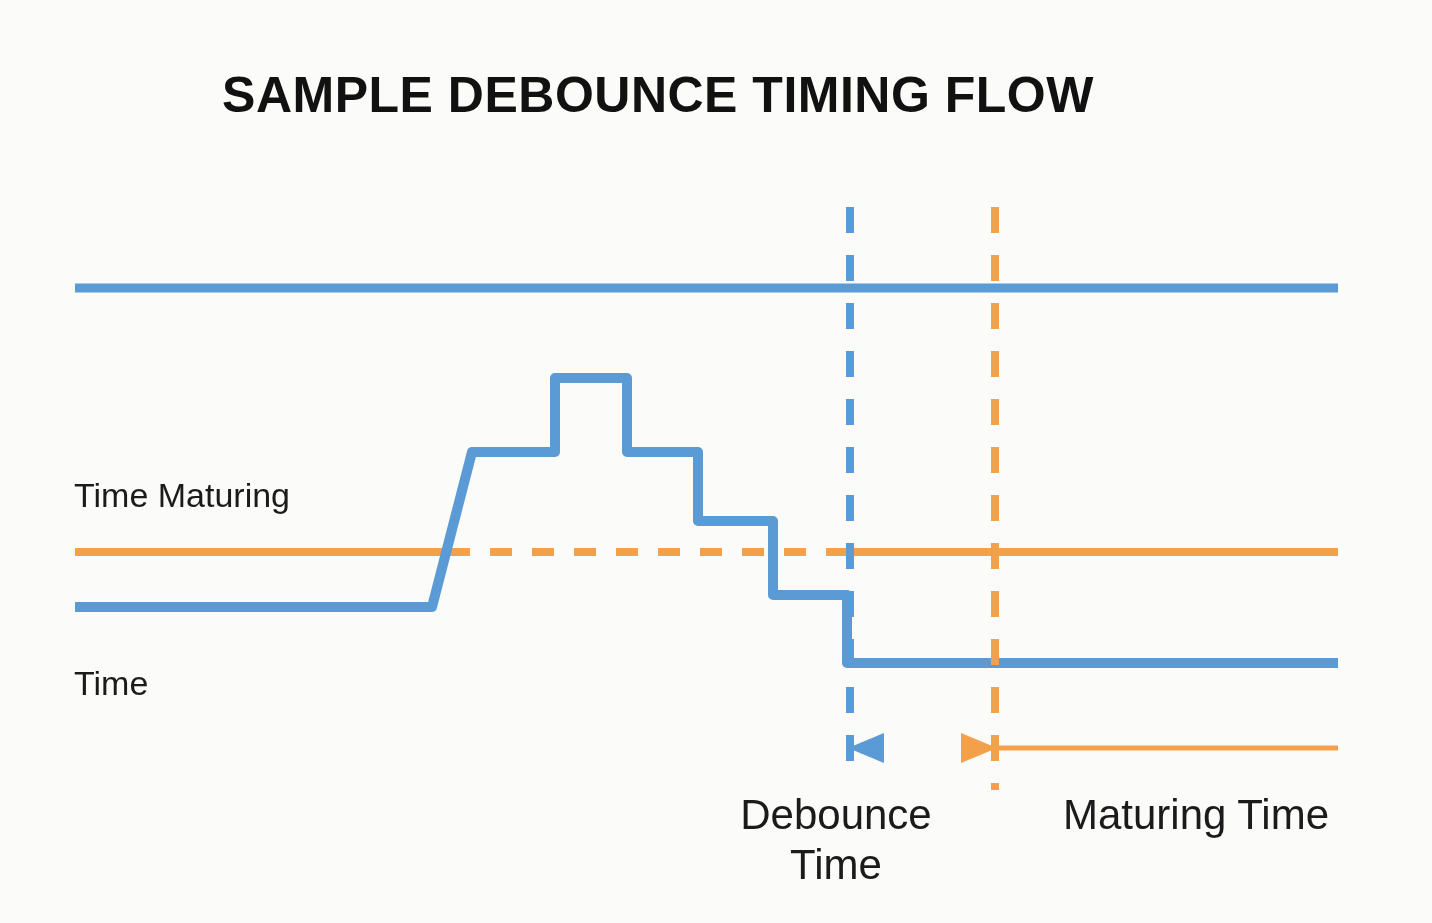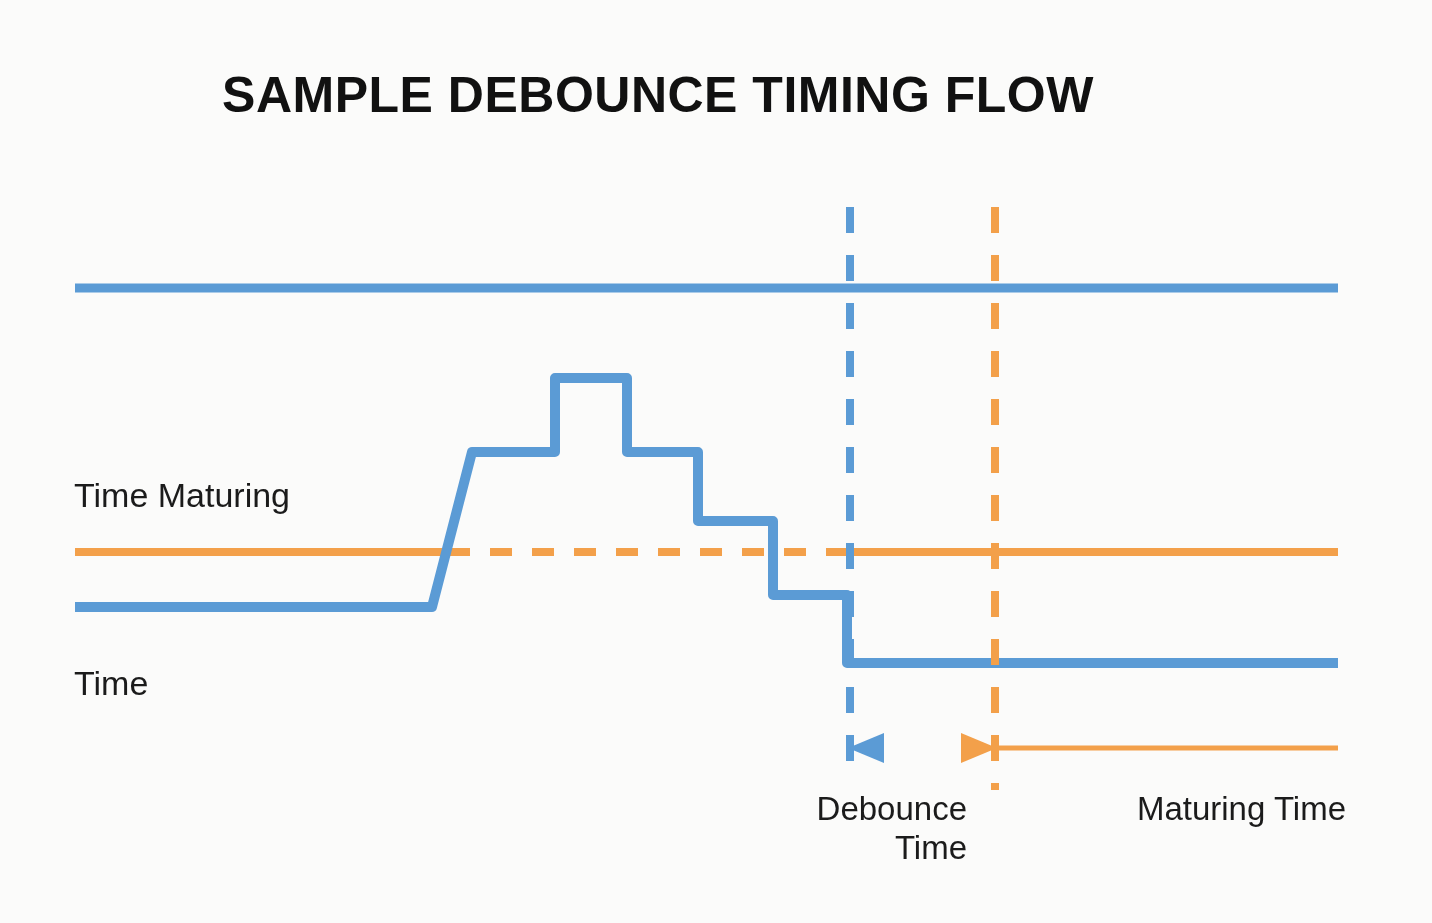--- a/index.html
+++ b/index.html
@@ -36,23 +36,23 @@
     color: #1b1b1b;
     white-space: nowrap;
     line-height: 1.12;
   }
   #label-threshold { left: 74px; top: 220px; }
   #label-fault     { left: 74px; top: 476px; }
   #label-retry     { left: 74px; top: 664px; }
   .time-label {
     position: absolute;
     font-family: "Liberation Sans", "DejaVu Sans", sans-serif;
-    font-size: 33px;
+    font-size: 42px;
     color: #1b1b1b;
-    text-align: right;
+    text-align: center;
     line-height: 1.18;
     white-space: pre-line;
   }
   #label-debounce-time {
     left: 705px;
     top: 790px;
     width: 262px;
   }
   #label-maturing-time {
     left: 1046px;

